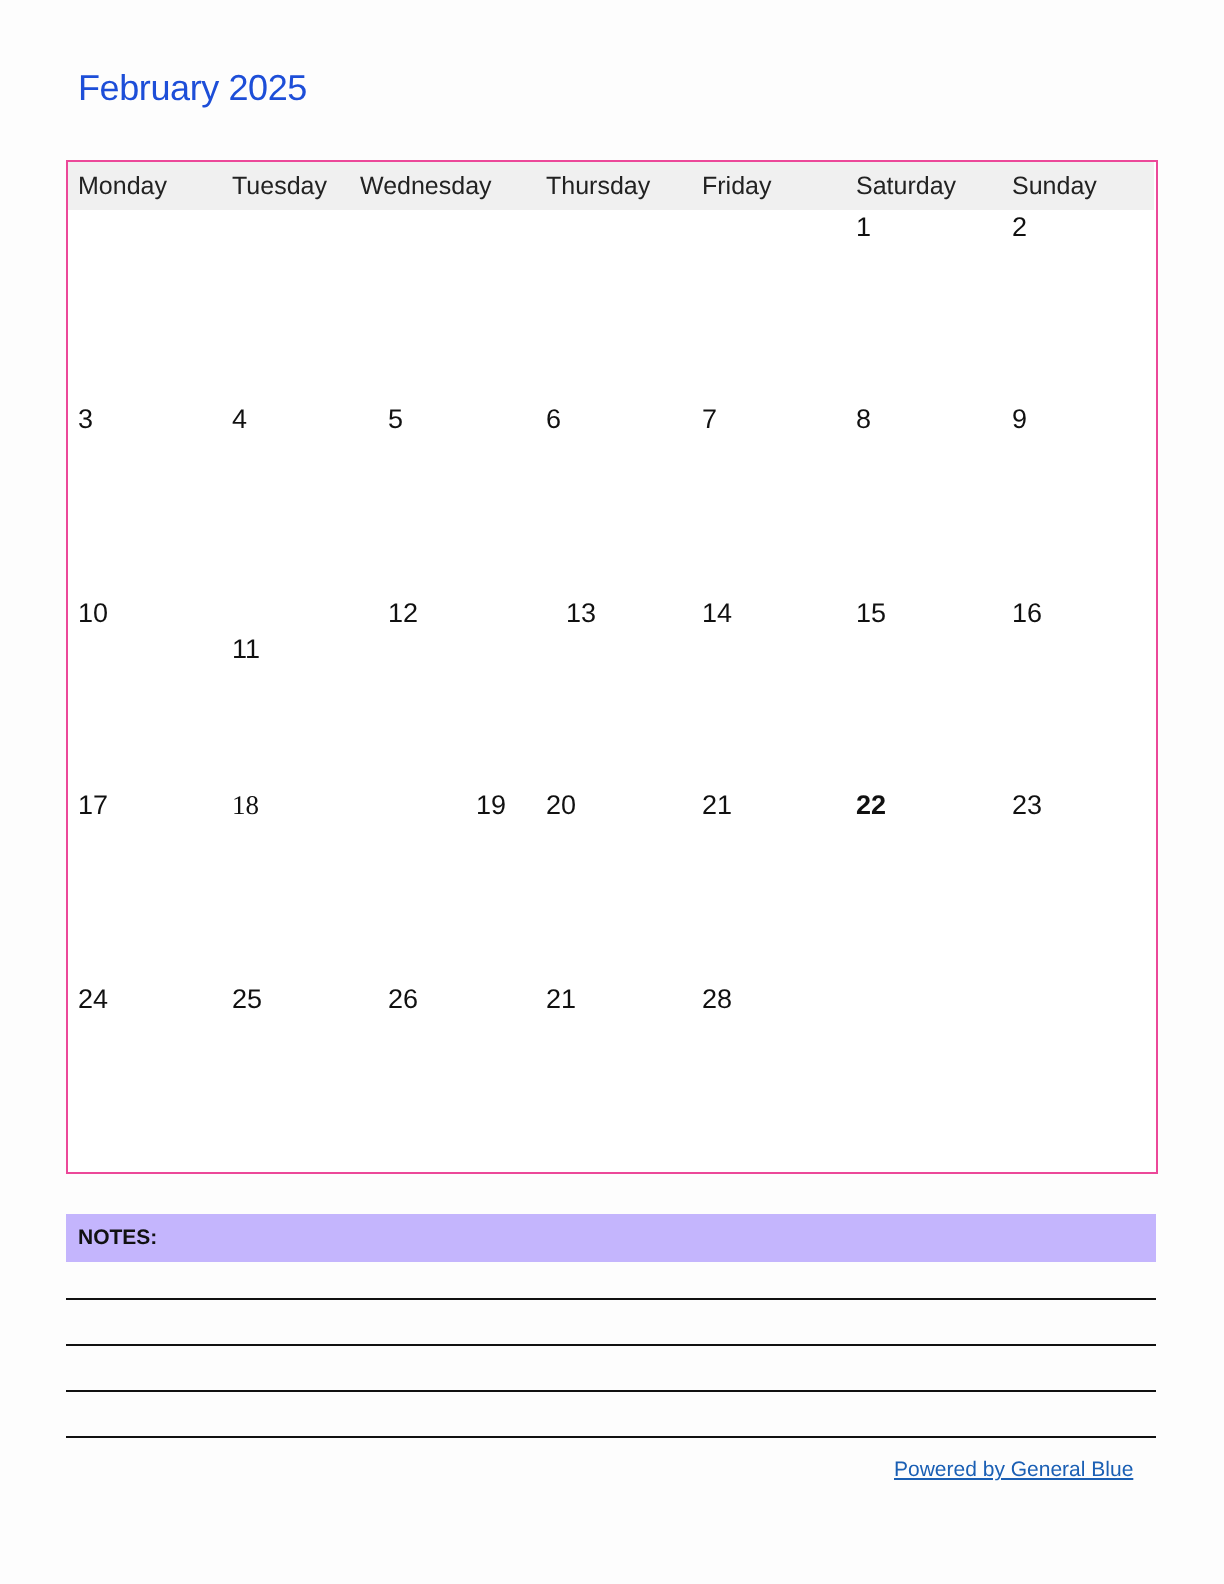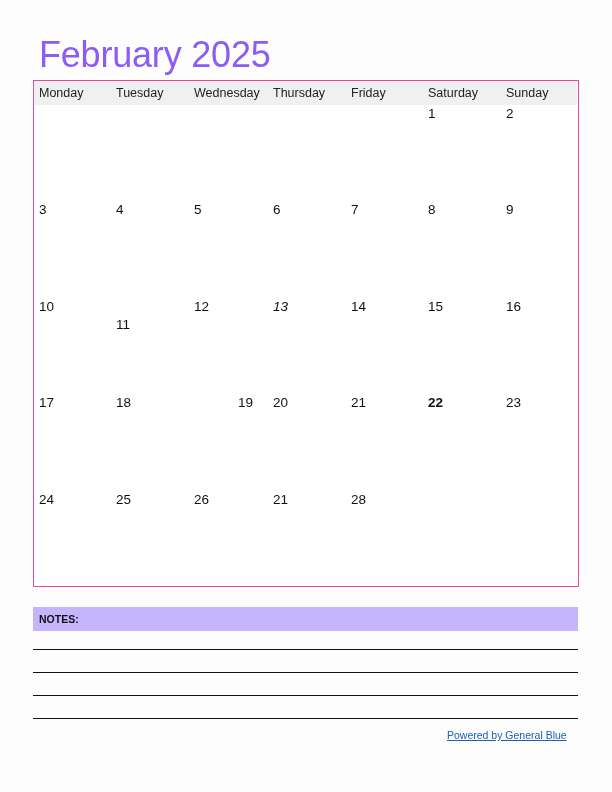--- a/index.html
+++ b/index.html
@@ -1,21 +1,21 @@
 <!DOCTYPE html>
 <html><head>
 <meta charset="utf-8">
 <style>
   html, body { margin: 0; padding: 0; }
   body {
     width: 612px; height: 792px; background: #fdfdfd; position: relative;
     font-family: "Liberation Sans", sans-serif; color: #111; overflow: hidden;
   }
   .title {
-    position: absolute; left: 39px; top: 34px; font-size: 36px; color: #8b5cf6;
+    position: absolute; left: 39px; top: 34px; font-size: 18px; color: #1d4ed8;
     letter-spacing: -0.2px;
   }
   .cal {
     position: absolute; left: 33px; top: 80px; width: 544px; height: 505px;
     border: 1px solid #ec4899; background: #fff;
   }
   .hdr {
     position: absolute; left: 0; top: 0; width: 543px; height: 24px; background: #f0f0f0;
   }
   .hdr span {
@@ -40,21 +40,21 @@
 </style>
 </head>
 <body>
 
 <div class="title">February 2025</div>
 
 <div class="cal">
   <div class="hdr">
     <span style="left:5px">Monday</span>
     <span style="left:82px">Tuesday</span>
-    <span style="left:160px">Wednesday</span>
+    <span style="left:146px">Wednesday</span>
     <span style="left:239px">Thursday</span>
     <span style="left:317px">Friday</span>
     <span style="left:394px">Saturday</span>
     <span style="left:472px">Sunday</span>
   </div>
   <div id="days">
       <div class="day" style="left: 5px; top: 25px;"></div>
       <div class="day" style="left: 82px; top: 25px;"></div>
       <div class="day" style="left: 160px; top: 25px;"></div>
       <div class="day" style="left: 239px; top: 25px;"></div>
@@ -64,26 +64,26 @@
       <div class="day" style="left: 5px; top: 121px;">3</div>
       <div class="day" style="left: 82px; top: 121px;">4</div>
       <div class="day" style="left: 160px; top: 121px;">5</div>
       <div class="day" style="left: 239px; top: 121px;">6</div>
       <div class="day" style="left: 317px; top: 121px;">7</div>
       <div class="day" style="left: 394px; top: 121px;">8</div>
       <div class="day" style="left: 472px; top: 121px;">9</div>
       <div class="day" style="left: 5px; top: 218px;">10</div>
       <div class="day" style="left: 82px; top: 218px; margin-top: 18px;">11</div>
       <div class="day" style="left: 160px; top: 218px;">12</div>
-      <div class="day" style="left: 239px; top: 218px; font-style: italic;">13</div>
+      <div class="day" style="left: 249px; top: 218px;">13</div>
       <div class="day" style="left: 317px; top: 218px;">14</div>
       <div class="day" style="left: 394px; top: 218px;">15</div>
       <div class="day" style="left: 472px; top: 218px;">16</div>
       <div class="day" style="left: 5px; top: 314px;">17</div>
-      <div class="day" style="left: 82px; top: 314px;">18</div>
+      <div class="day" style="left: 82px; top: 314px; font-family: Liberation Serif, serif;">18</div>
       <div class="day" style="left: 160px; top: 314px; margin-left: 44px;">19</div>
       <div class="day" style="left: 239px; top: 314px;">20</div>
       <div class="day" style="left: 317px; top: 314px;">21</div>
       <div class="day" style="left: 394px; top: 314px; font-weight: bold;">22</div>
       <div class="day" style="left: 472px; top: 314px;">23</div>
       <div class="day" style="left: 5px; top: 411px;">24</div>
       <div class="day" style="left: 82px; top: 411px;">25</div>
       <div class="day" style="left: 160px; top: 411px;">26</div>
       <div class="day" style="left: 239px; top: 411px;">21</div>
       <div class="day" style="left: 317px; top: 411px;">28</div>

